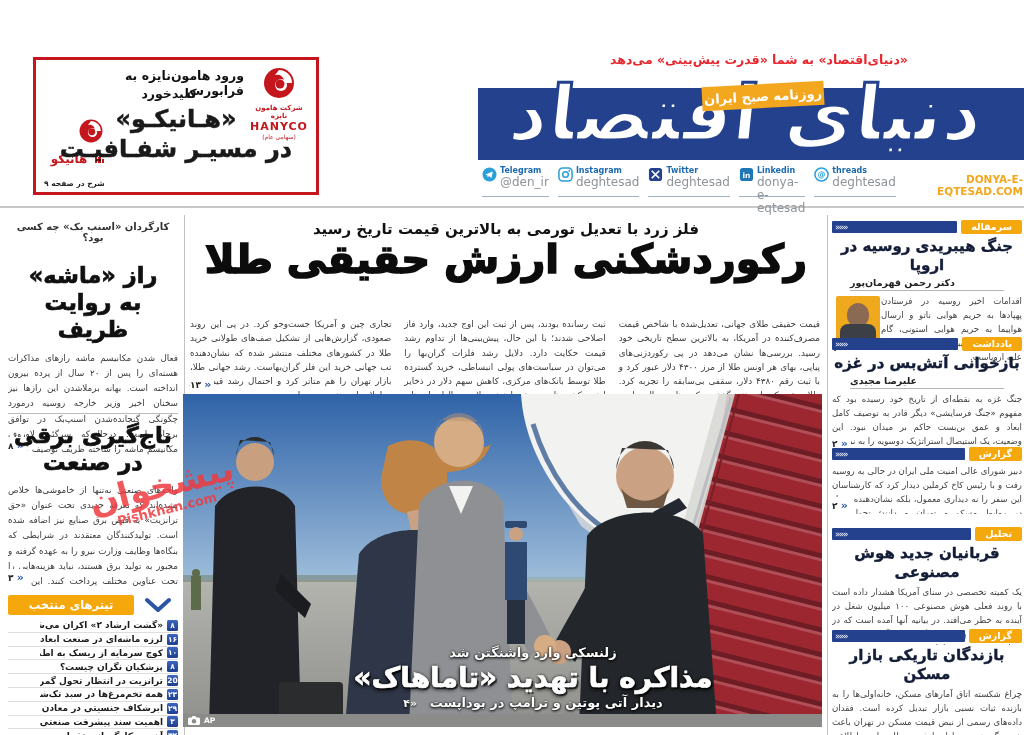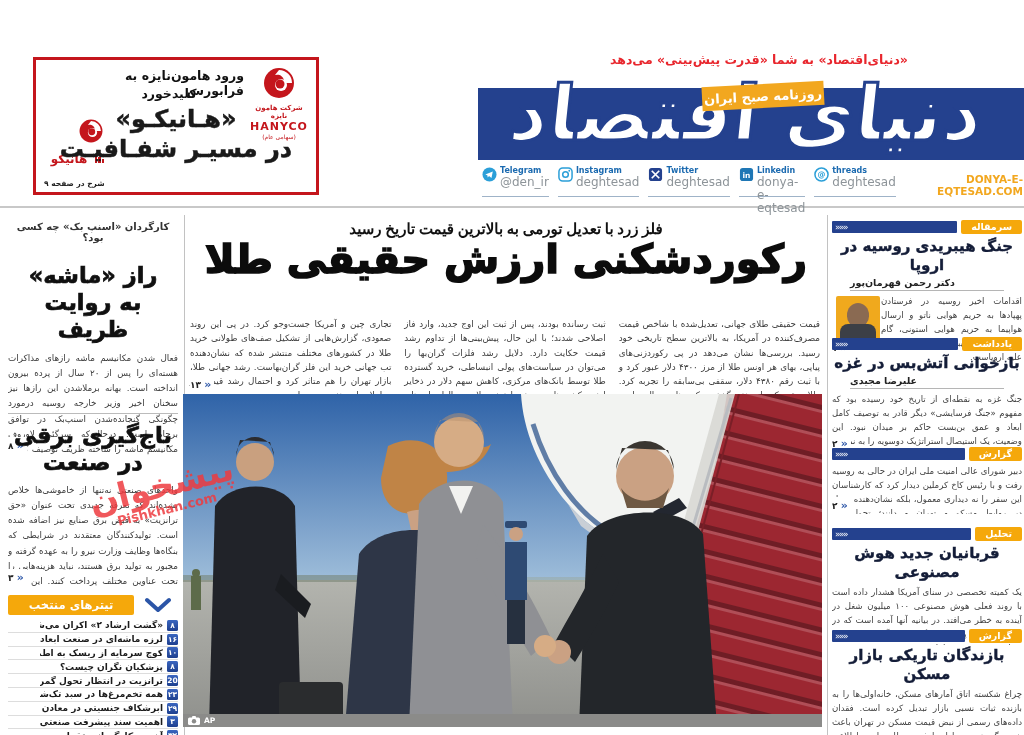--- a/index.html
+++ b/index.html
@@ -55,21 +55,21 @@
   .selhead .yb{flex:1;background:#f5a80b;color:#fff;font-size:11.5px;font-weight:bold;display:flex;align-items:center;justify-content:center;border-radius:2px;}
   .selhead .chv{width:40px;display:flex;align-items:center;justify-content:center;}
   .sel-row{display:flex;align-items:center;gap:4px;height:12.8px;border-bottom:1px solid #ddd;}
   .sel-row .num{width:11px;height:11px;flex:0 0 11px;background:linear-gradient(#3a66c0,#1e3f8e);color:#fff;
       font-size:7.5px;font-weight:bold;display:flex;align-items:center;justify-content:center;border-radius:1.5px;}
   .sel-row .tt{font-size:9px;font-weight:bold;color:#1c1c1c;white-space:nowrap;overflow:hidden;margin-left:32px;}
   .watermark{left:88px;top:468px;width:150px;transform:rotate(-14deg);z-index:6;text-align:center;pointer-events:none;}
   .watermark .fa{font-size:34px;font-weight:bold;color:#ee3b40;opacity:.85;line-height:1;}
   .watermark .en{font-size:13px;font-weight:bold;color:#ee3b40;opacity:.85;direction:ltr;}
   
-  .ckick{left:190px;top:220px;width:632px;text-align:center;font-size:15px;font-weight:bold;color:#111;font-family:Liberation Serif, serif;}
+  .ckick{left:190px;top:220px;width:632px;text-align:center;font-size:15px;font-weight:bold;color:#111;}
   .headline{left:150px;top:236px;width:712px;text-align:center;font-size:40px;font-weight:bold;color:#0c0c0c;
       -webkit-text-stroke:1.6px #0c0c0c;white-space:nowrap;}
   .leadcols{left:190px;top:317px;width:630px;height:76px;display:flex;gap:13px;}
   .leadcols .col{flex:1;font-size:8.8px;line-height:1.62;color:#3a3a3a;text-align:justify;position:relative;}
   
   .photo{left:183px;top:394px;width:639px;height:333px;overflow:hidden;background:#7d9cbf;z-index:1;}
   .credit{position:absolute;left:0;bottom:0;width:100%;height:13px;background:#8b8b89;display:flex;align-items:center;
       gap:4px;padding:0 5px;box-sizing:border-box;direction:ltr;z-index:4;}
   .credit span{color:#fff;font-size:7.5px;font-weight:bold;}
   .pcaption{position:absolute;left:170px;bottom:17px;width:360px;text-align:center;z-index:3;color:#fff;}
@@ -349,20 +349,28 @@
       <g>
         <circle cx="462" cy="82" r="29" fill="#caa183"></circle>
         <path d="M433 76 a29 29 0 0 1 58 0 l-6 -20 -46 -2 Z" fill="#3a3631"></path>
         <path d="M438 94 a29 29 0 0 0 48 0 l-6 20 -36 0 Z" fill="#6e5843"></path>
         <path d="M404 142 C424 112 502 110 520 140 L534 333 L396 333 Z" fill="#23262a"></path>
         <path d="M420 160 C402 196 384 226 372 248 L392 268 C408 242 424 214 436 188 Z" fill="#23262a"></path>
         <circle cx="376" cy="258" r="12" fill="#caa183"></circle>
         <circle cx="362" cy="252" r="11" fill="#d6ac85"></circle>
       </g>
     </svg>
+    <div class="pcaption">
+      <div class="c1">زلنسکی وارد واشنگتن شد</div>
+      <div class="c2">مذاکره با تهدید «تاماهاک»</div>
+      <div class="c3">
+        <span>دیدار آتی پوتین و ترامپ در بوداپست</span>
+        <span class="pm"><span>«</span><span>۴</span></span>
+      </div>
+    </div>
     <div class="credit">
       <svg width="12" height="9" viewBox="0 0 12 9">
         <rect x="0" y="1.5" width="12" height="7.5" rx="1.5" fill="#fff"></rect>
         <rect x="4" y="0" width="4" height="2.5" rx="1" fill="#fff"></rect>
         <circle cx="6" cy="5.2" r="2.2" fill="#8b8b89"></circle>
       </svg>
       <span>AP</span>
     </div>
   </div>
 

